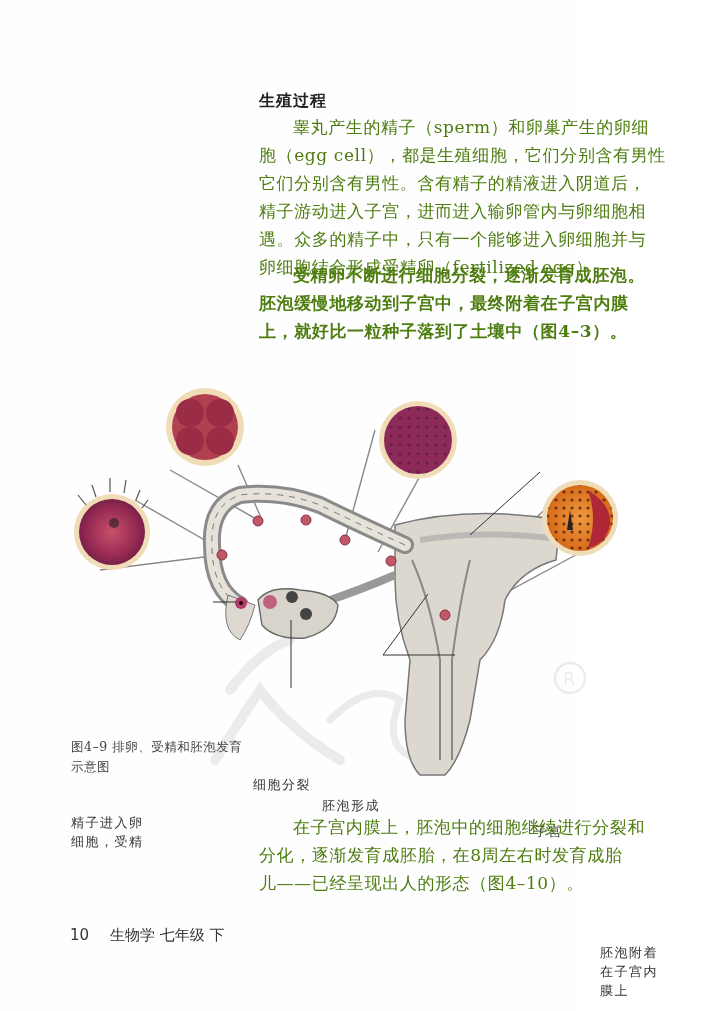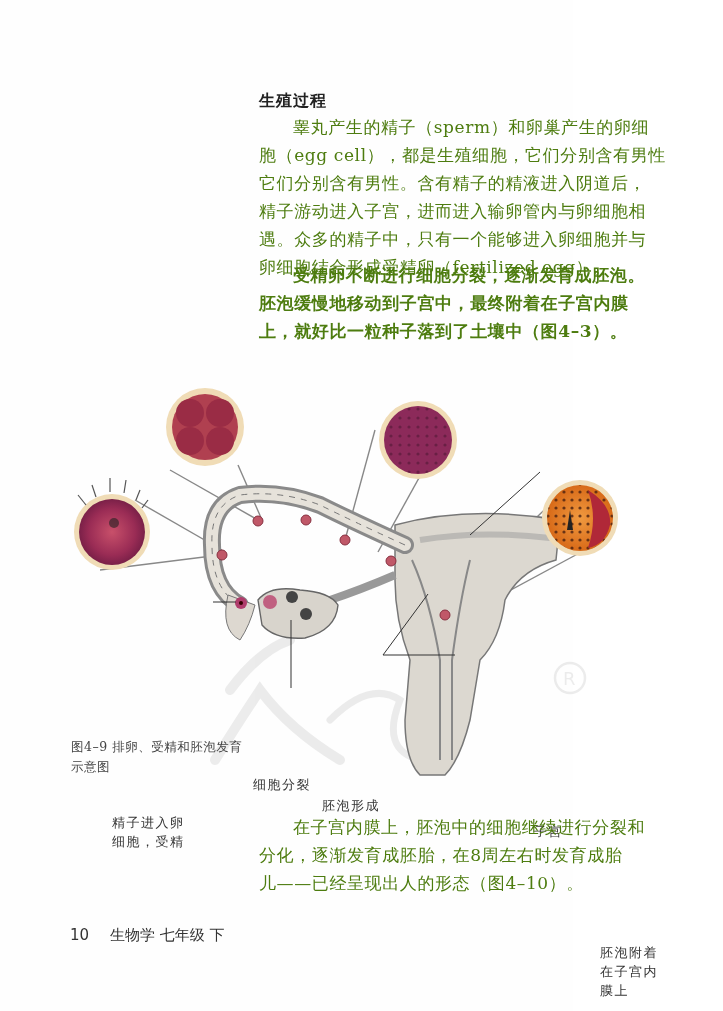--- a/index.html
+++ b/index.html
@@ -142,21 +142,21 @@
       </g>
       <g>
         <circle cx="580" cy="518" r="38" fill="#f0dcb6"></circle>
         <circle cx="580" cy="518" r="33" fill="url(#implG)"></circle>
         <circle cx="580" cy="518" r="33" fill="url(#dots2)"></circle>
         <path d="M588 490 Q612 505 610 525 Q605 545 588 548 Q598 518 588 490 Z" fill="#b02838"></path>
         <path d="M570 510 L573 530 L567 530 Z" fill="#222"></path>
       </g>
     </svg>
 
-    <div class="fig-label" style="left:71px;top:435px;margin-left:41px;">
+    <div class="fig-label" style="left:71px;top:435px;">
       <span style="display:block">精子进入卵</span>
       <span style="display:block">细胞，受精</span>
     </div>
     <div class="fig-label" style="left:253px;top:397px;">细胞分裂</div>
     <div class="fig-label" style="left:322px;top:418px;">胚泡形成</div>
     <div class="fig-label" style="left:534px;top:444px;">子宫</div>
     <div class="fig-label" style="left:88px;top:594px;margin-top:48px;">卵巢排出卵细胞</div>
     
     
     <div class="fig-label" style="left:600px;top:565px;">

